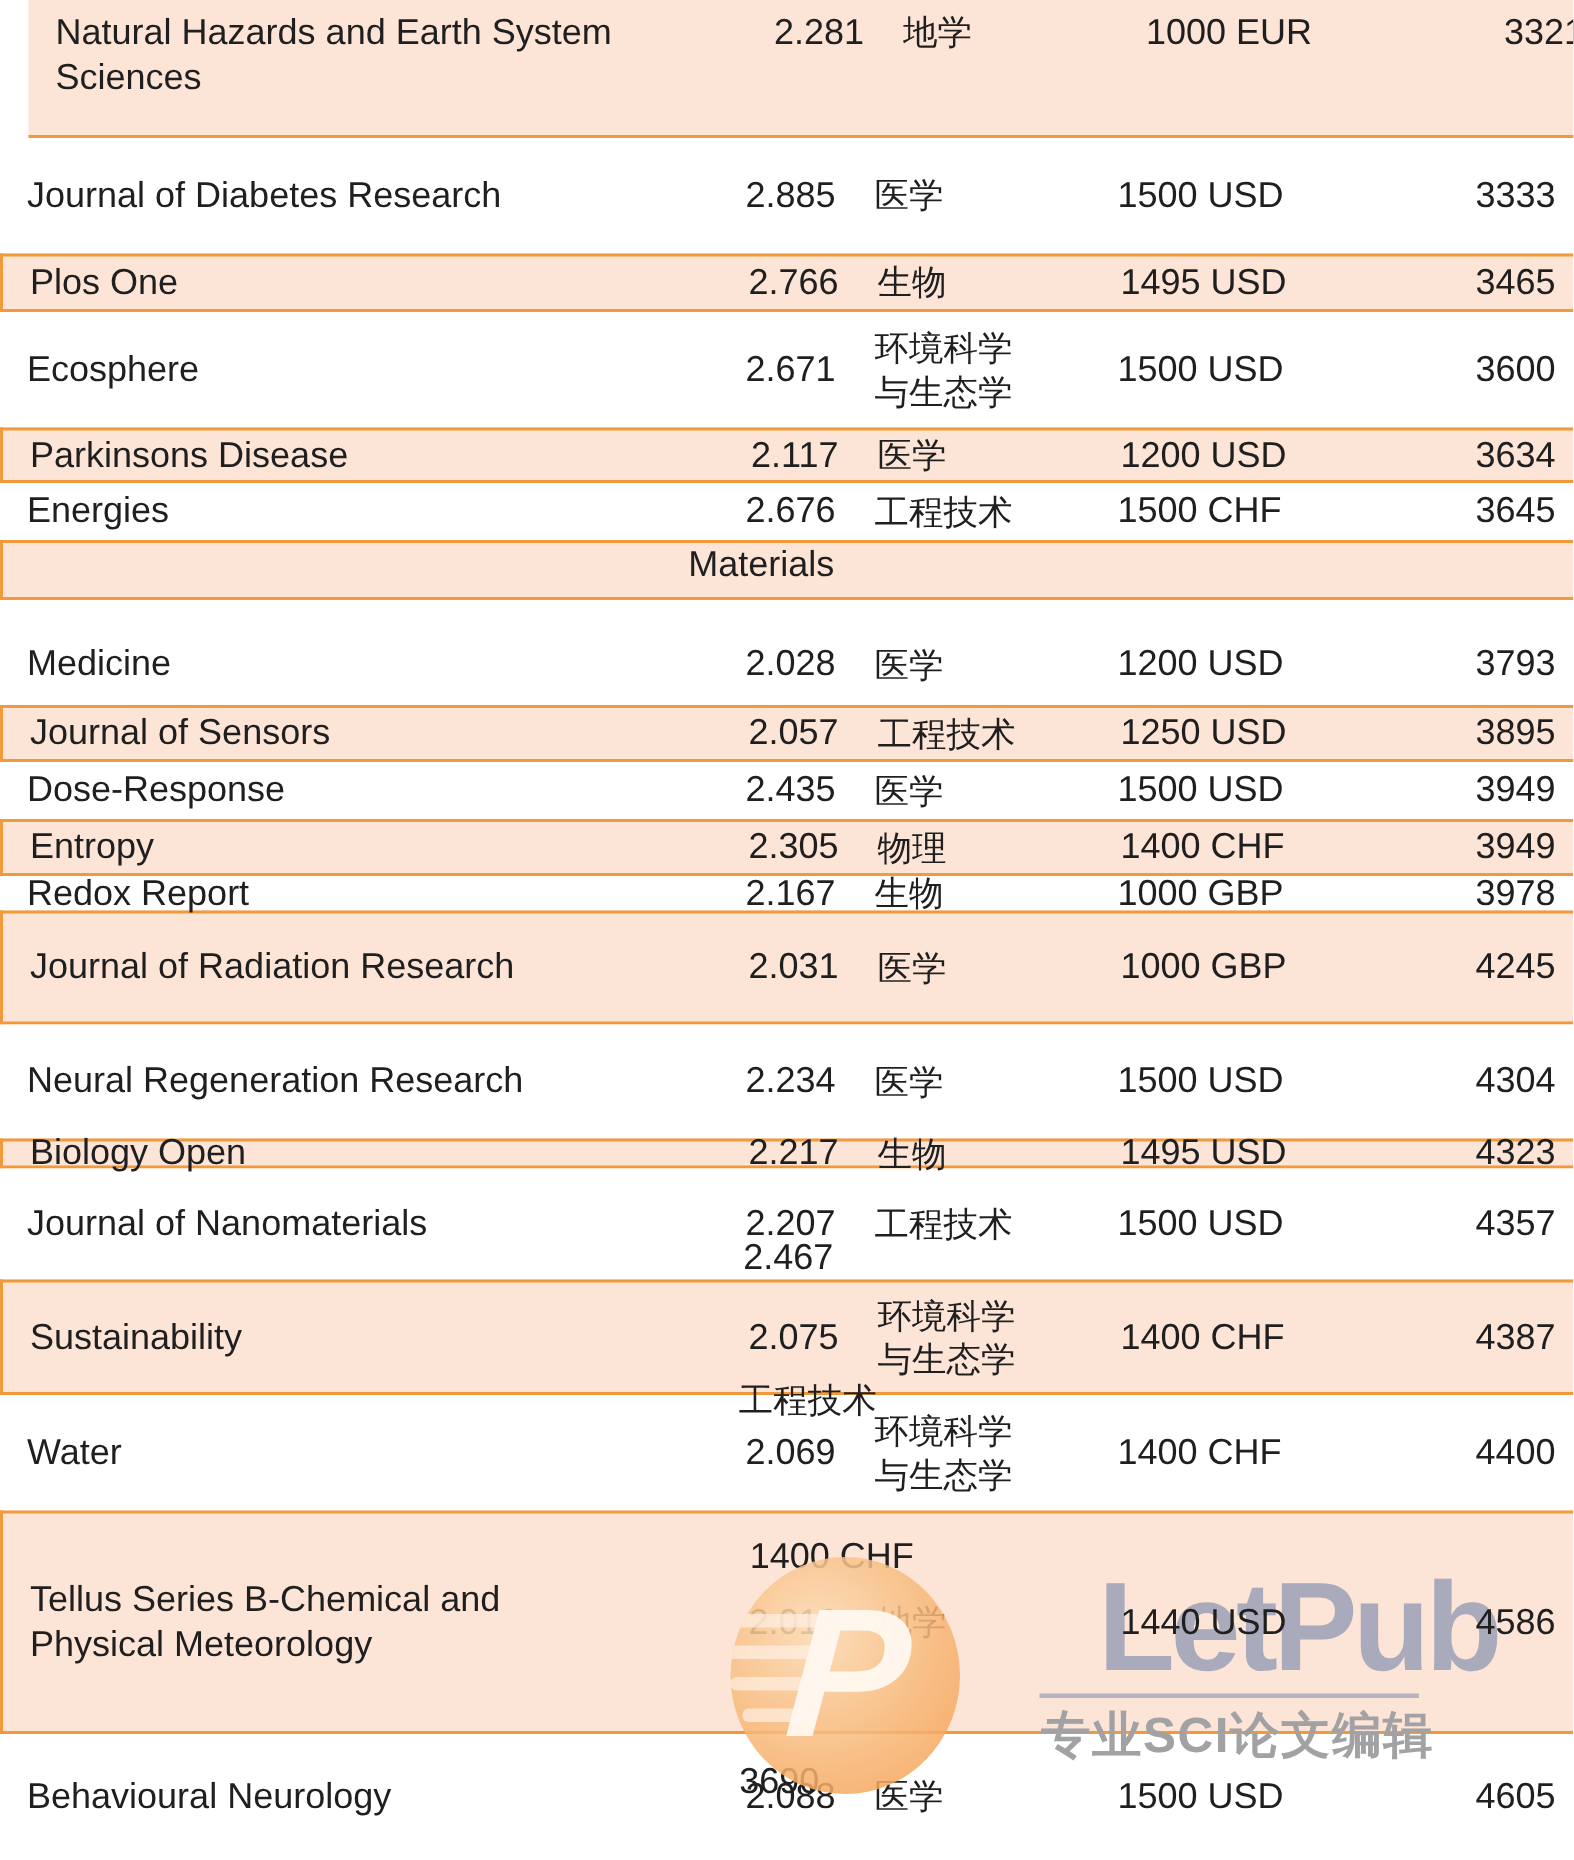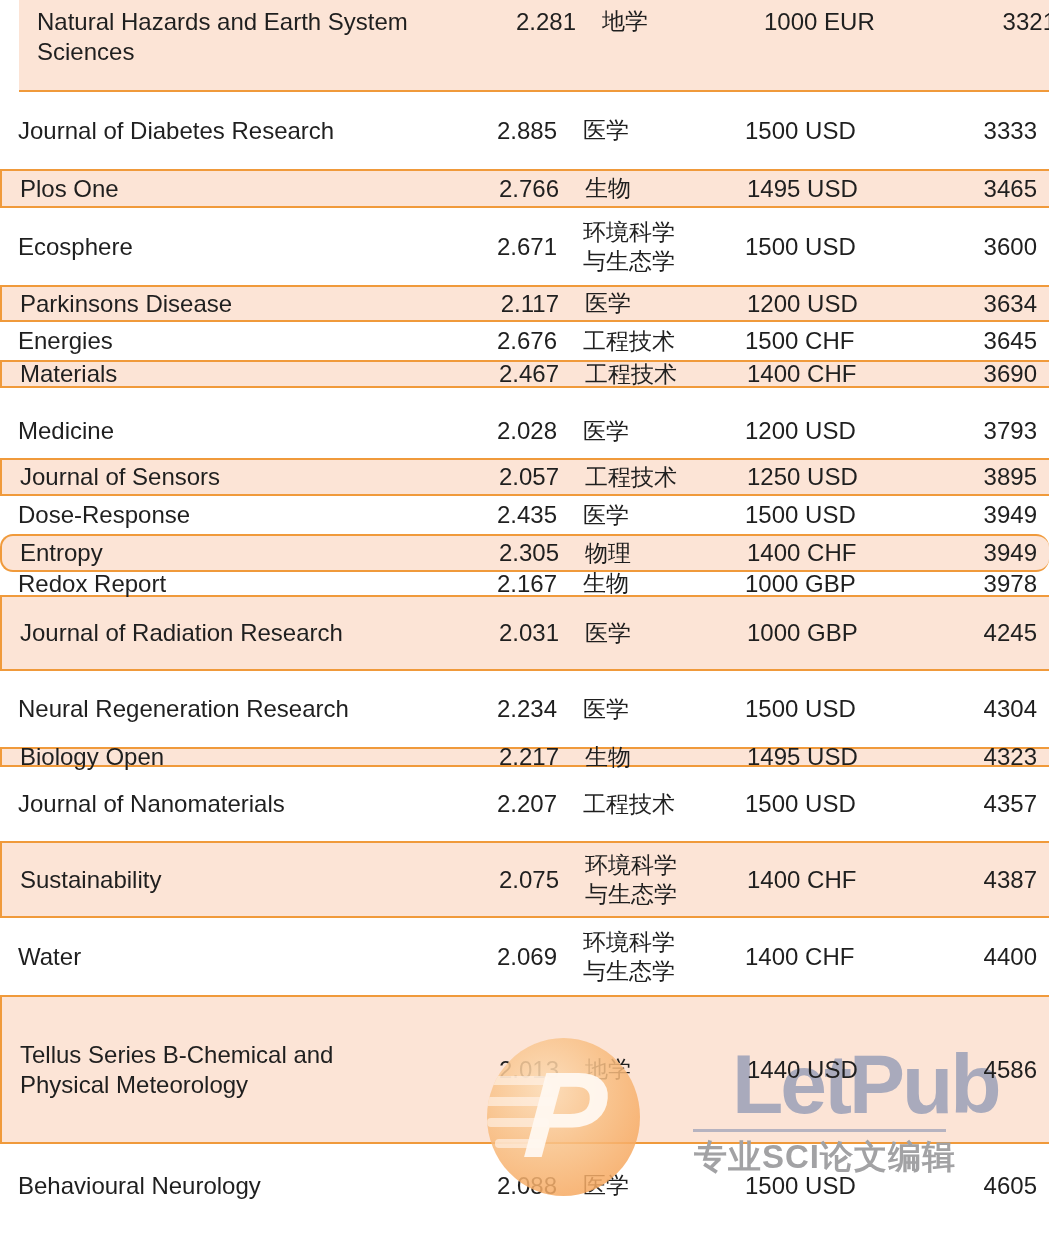--- a/index.html
+++ b/index.html
@@ -42,25 +42,25 @@
     padding-top:7px;
     margin-left:19px;
   }
   
   .row:nth-child(1){height:92px;}
   .row:nth-child(2){height:77px;}
   .row:nth-child(3){height:39px;}
   .row:nth-child(4){height:77px;}
   .row:nth-child(5){height:37px;}
   .row:nth-child(6){height:38px;}
-  .row:nth-child(7){height:28px;}
+  .row:nth-child(7){height:40px;flex-direction:column;}
   .row:nth-child(8){height:54px;margin-top:16px;}
   .row:nth-child(9){height:38px;}
   .row:nth-child(10){height:38px;}
-  .row:nth-child(11){height:38px;border-radius:13px;}
+  .row:nth-child(11){height:38px;}
   .row:nth-child(12){height:23px;}
   .row:nth-child(13){height:76px;}
   .row:nth-child(14){height:76px;}
   .row:nth-child(15){height:20px;}
   .row:nth-child(16){height:74px;}
   .row:nth-child(17){height:77px;}
   .row:nth-child(18){height:77px;}
   .row:nth-child(19){height:149px;}
   .row:nth-child(20){height:83px;}
 

